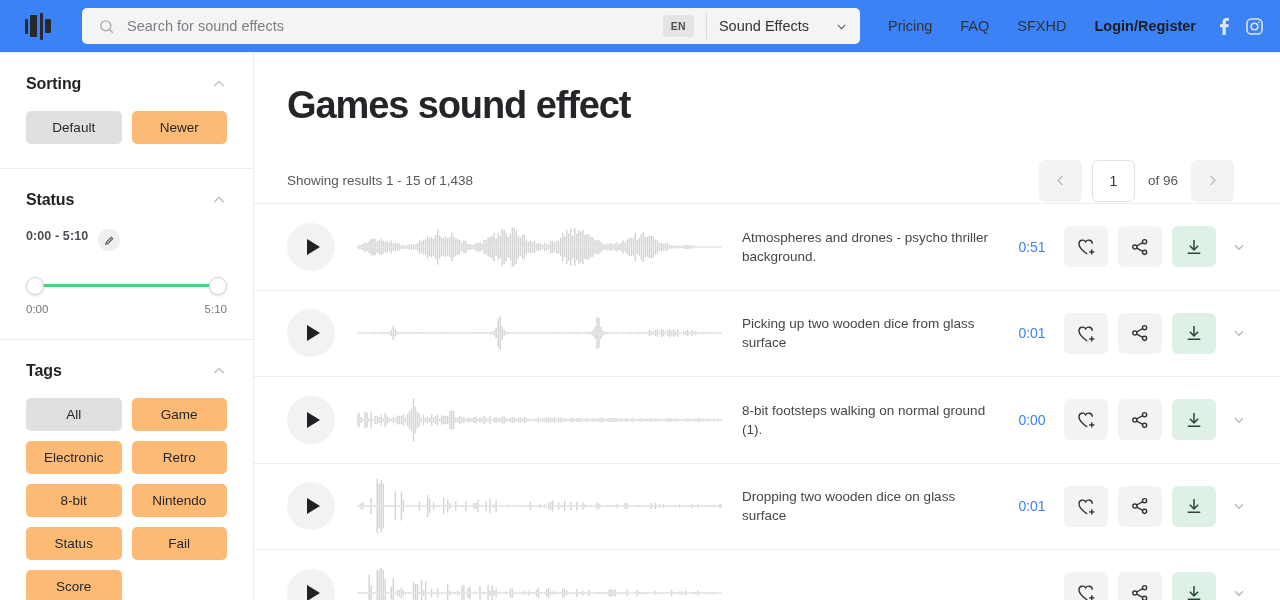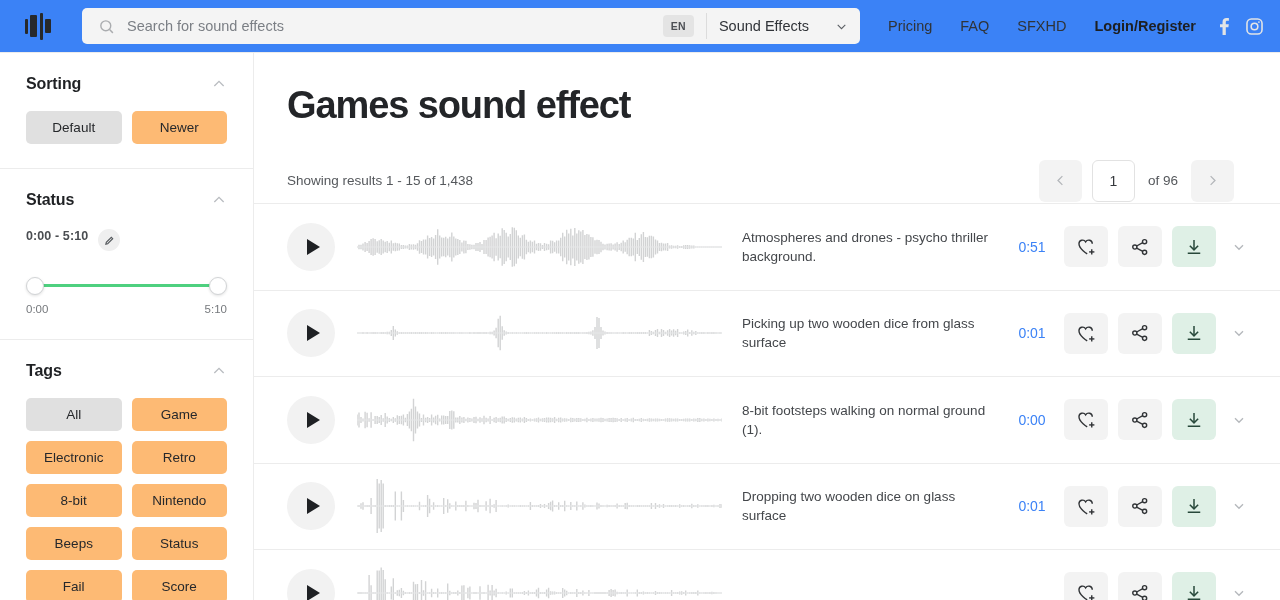--- a/index.html
+++ b/index.html
@@ -312,21 +312,20 @@
             <polyline points="5 15 12 8 19 15"></polyline>
           </svg>
       </div>
       <div class="pillgrid">
         <div class="pill active">All</div>
         <div class="pill">Game</div>
         <div class="pill">Electronic</div>
         <div class="pill">Retro</div>
         <div class="pill">8-bit</div>
         <div class="pill">Nintendo</div>
-        <div class="pill">Beeps</div>
         <div class="pill">Status</div>
         <div class="pill">Fail</div>
         <div class="pill">Score</div>
       </div>
     </section>
   </aside>
 
   <main class="main">
 
     <h1 class="page-title">Games sound effect</h1>

